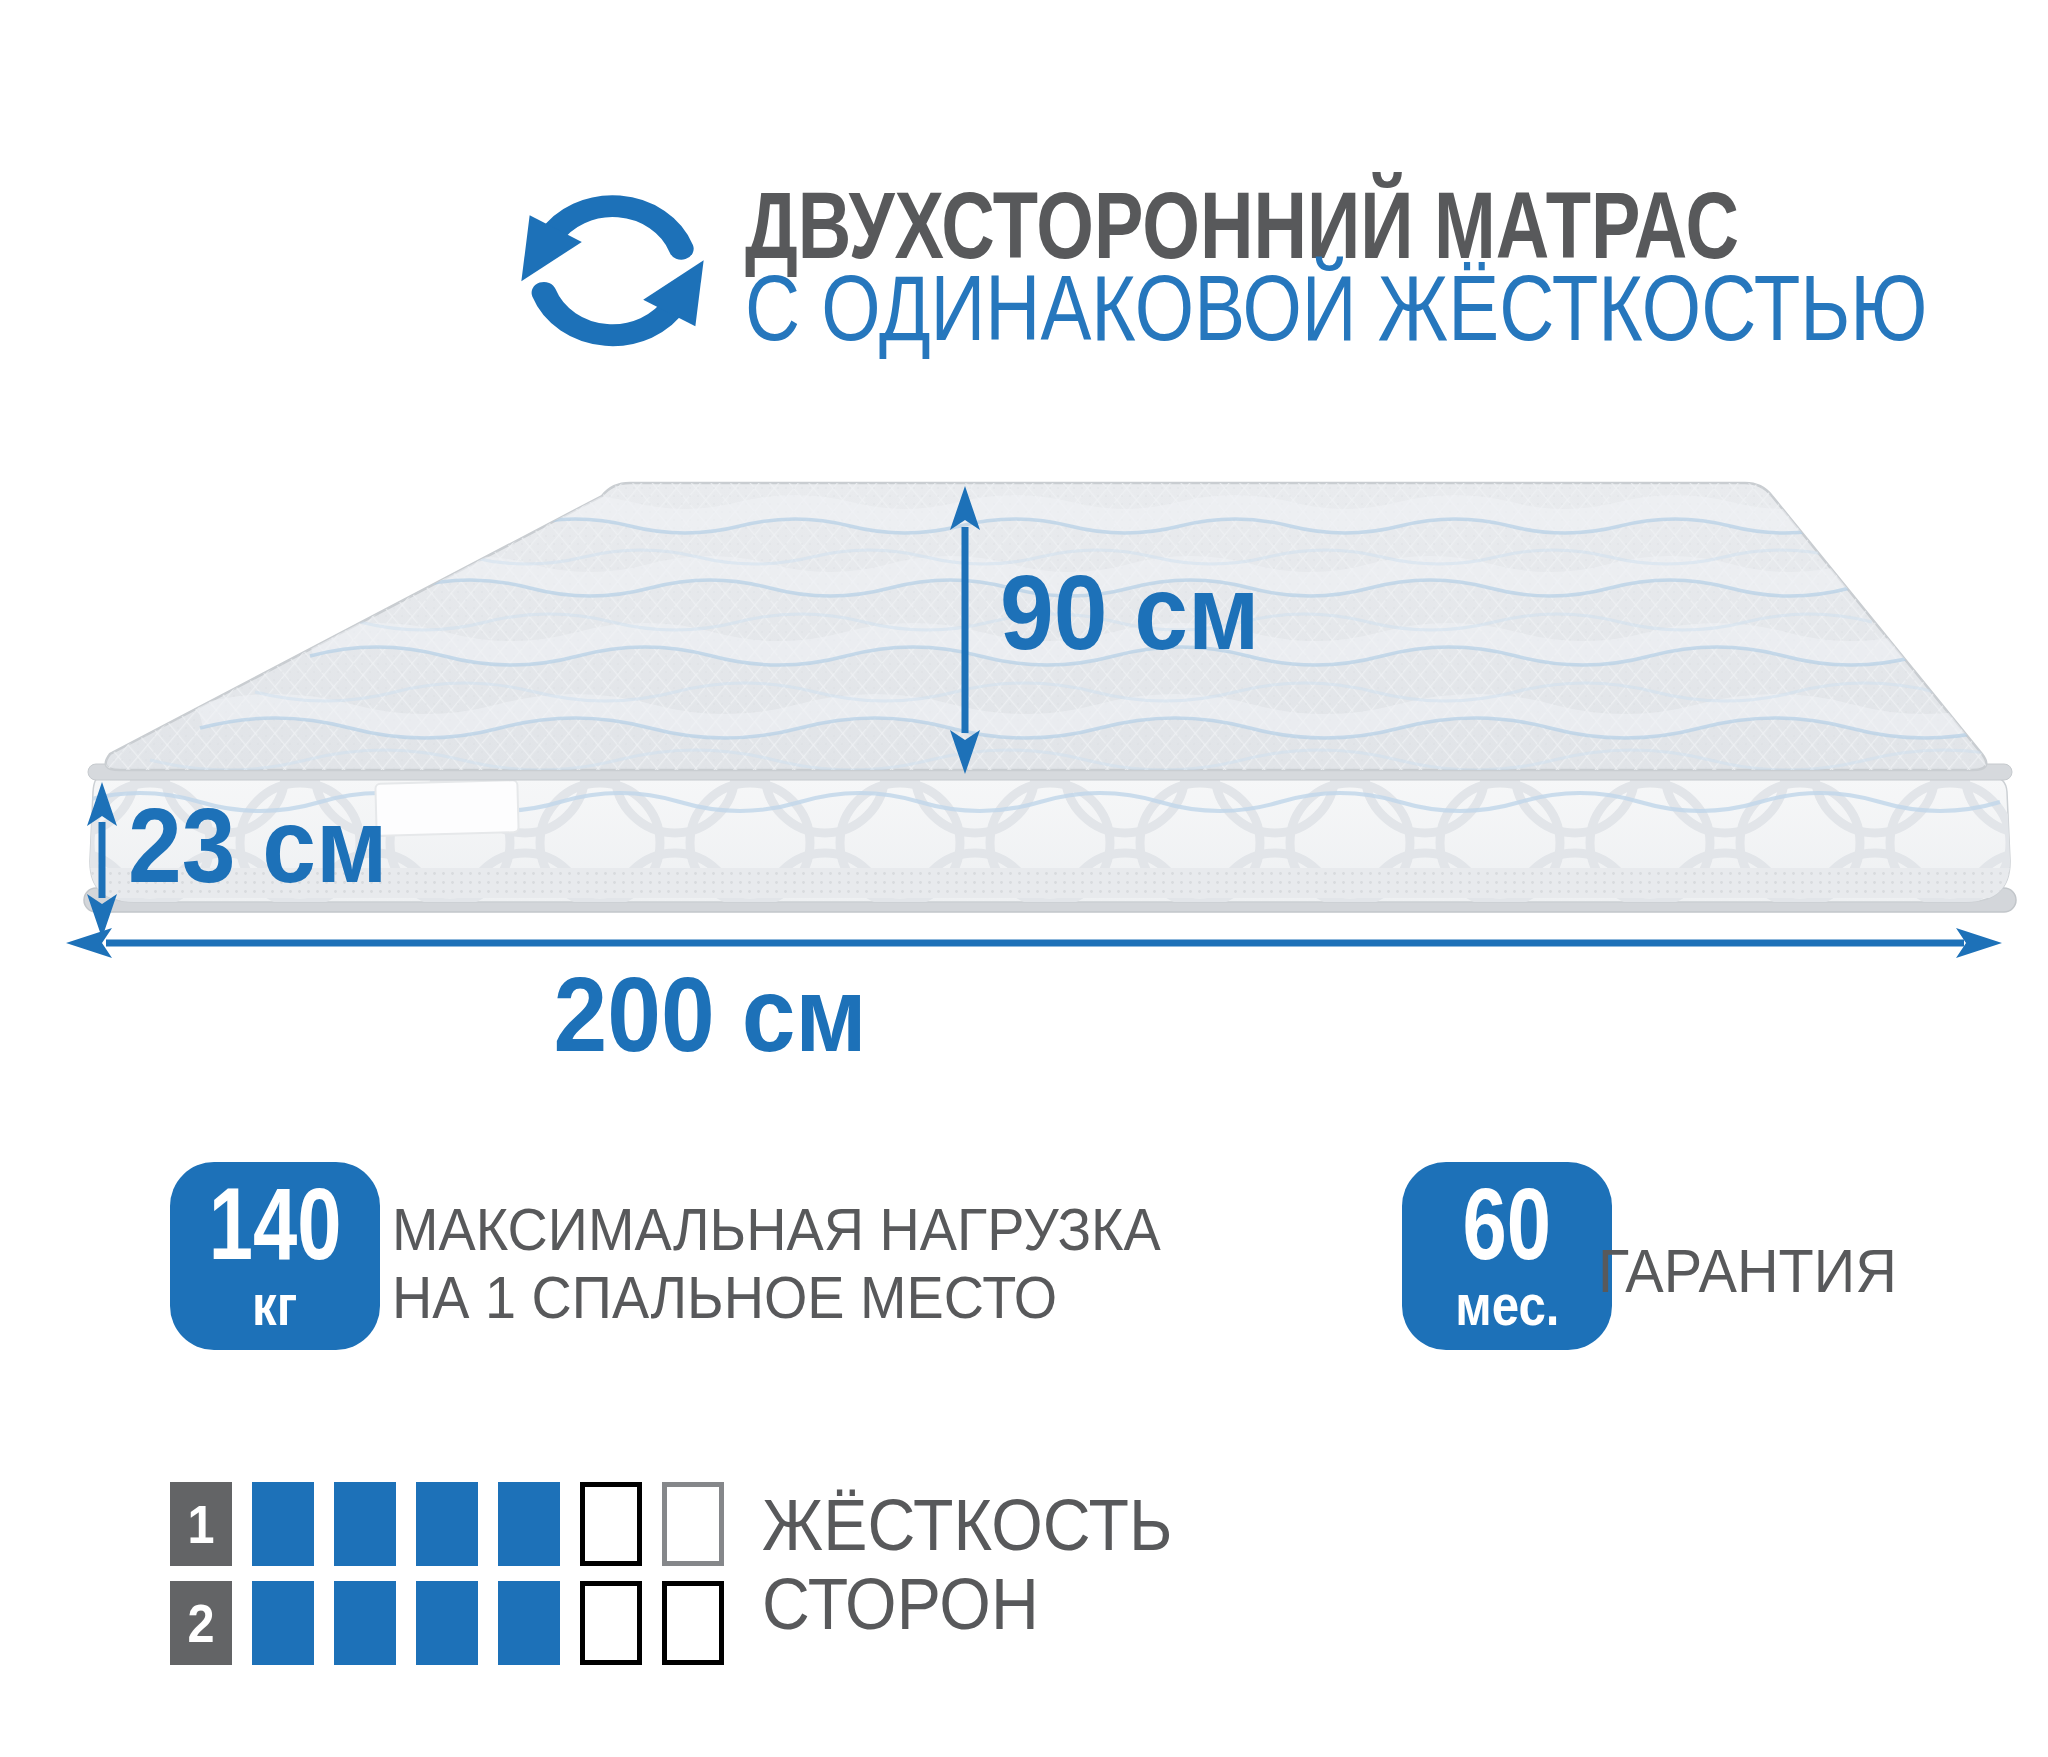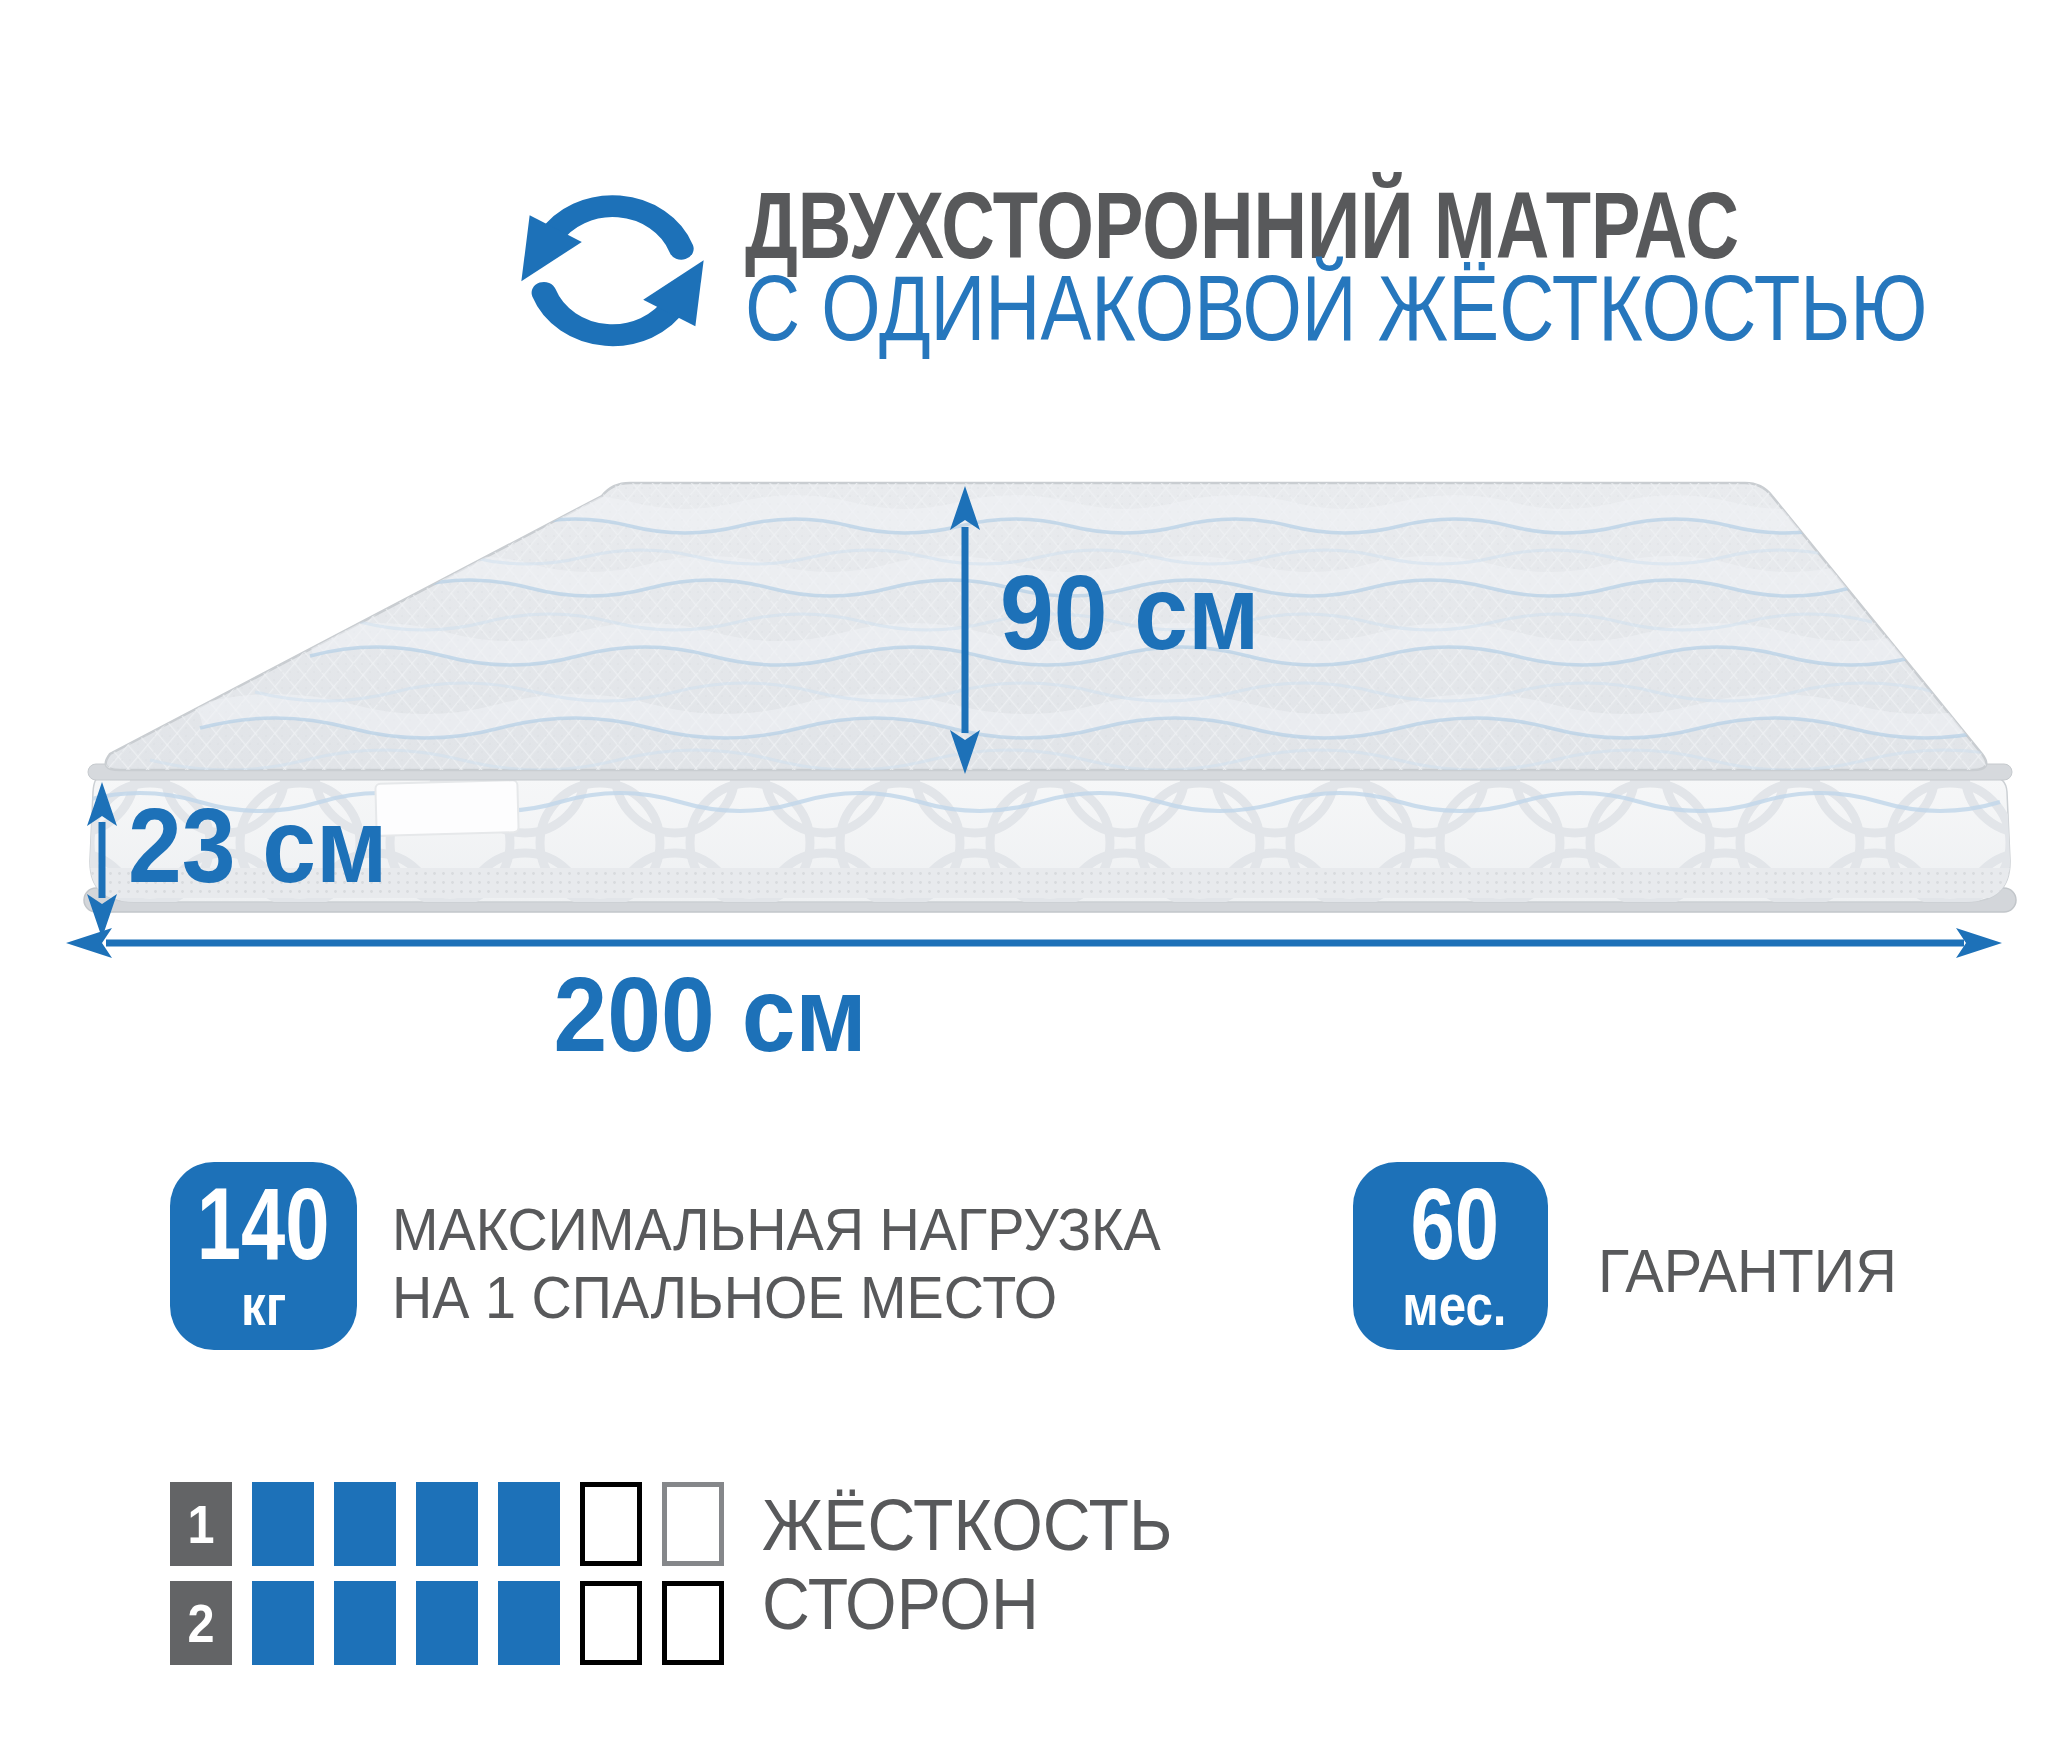--- a/index.html
+++ b/index.html
@@ -19,25 +19,25 @@
   .scene-svg{position:absolute;left:0;top:430px;width:2048px;height:620px;}
   .dim{position:absolute;color:var(--accent-blue,#1d71b8);font-weight:bold;
        line-height:1;white-space:nowrap;}
   .dim span{display:inline-block;transform:scaleX(.92);transform-origin:left center;}
   .dim-90{left:1000px;top:560px;font-size:105px;}
   .dim-23{left:128px;top:793px;font-size:105px;}
   .dim-200{left:540px;top:962px;width:950px;text-align:left;font-size:105px;}
   .dim-200 span{transform-origin:center center;}
 
   
-  .badge{position:absolute;width:187px;height:188px;border-radius:44px;
+  .badge{position:absolute;width:210px;height:188px;border-radius:44px;
          background:var(--accent-blue,#1d71b8);display:flex;flex-direction:column;
          align-items:center;justify-content:center;color:#fff;}
   .badge-140{left:170px;top:1162px;}
-  .badge-60{left:1353px;top:1162px;padding-left:8px;}
+  .badge-60{left:1402px;top:1162px;}
   .badge-value{font-size:102px;font-weight:bold;line-height:.92;
                transform:scaleX(.78);transform-origin:center;}
   .badge-unit{font-size:58px;font-weight:bold;line-height:1;margin-top:4px;
               transform:scaleX(.85);transform-origin:center;}
   .feature-text{position:absolute;color:var(--title-gray,#58595b);font-size:60px;
                 line-height:1.13;white-space:nowrap;transform:scaleX(.93);
                 transform-origin:left top;}
   .feature-text-load{left:392px;top:1196px;}
   .feature-text-warranty{left:1598px;top:1236px;font-size:62px;}
 

